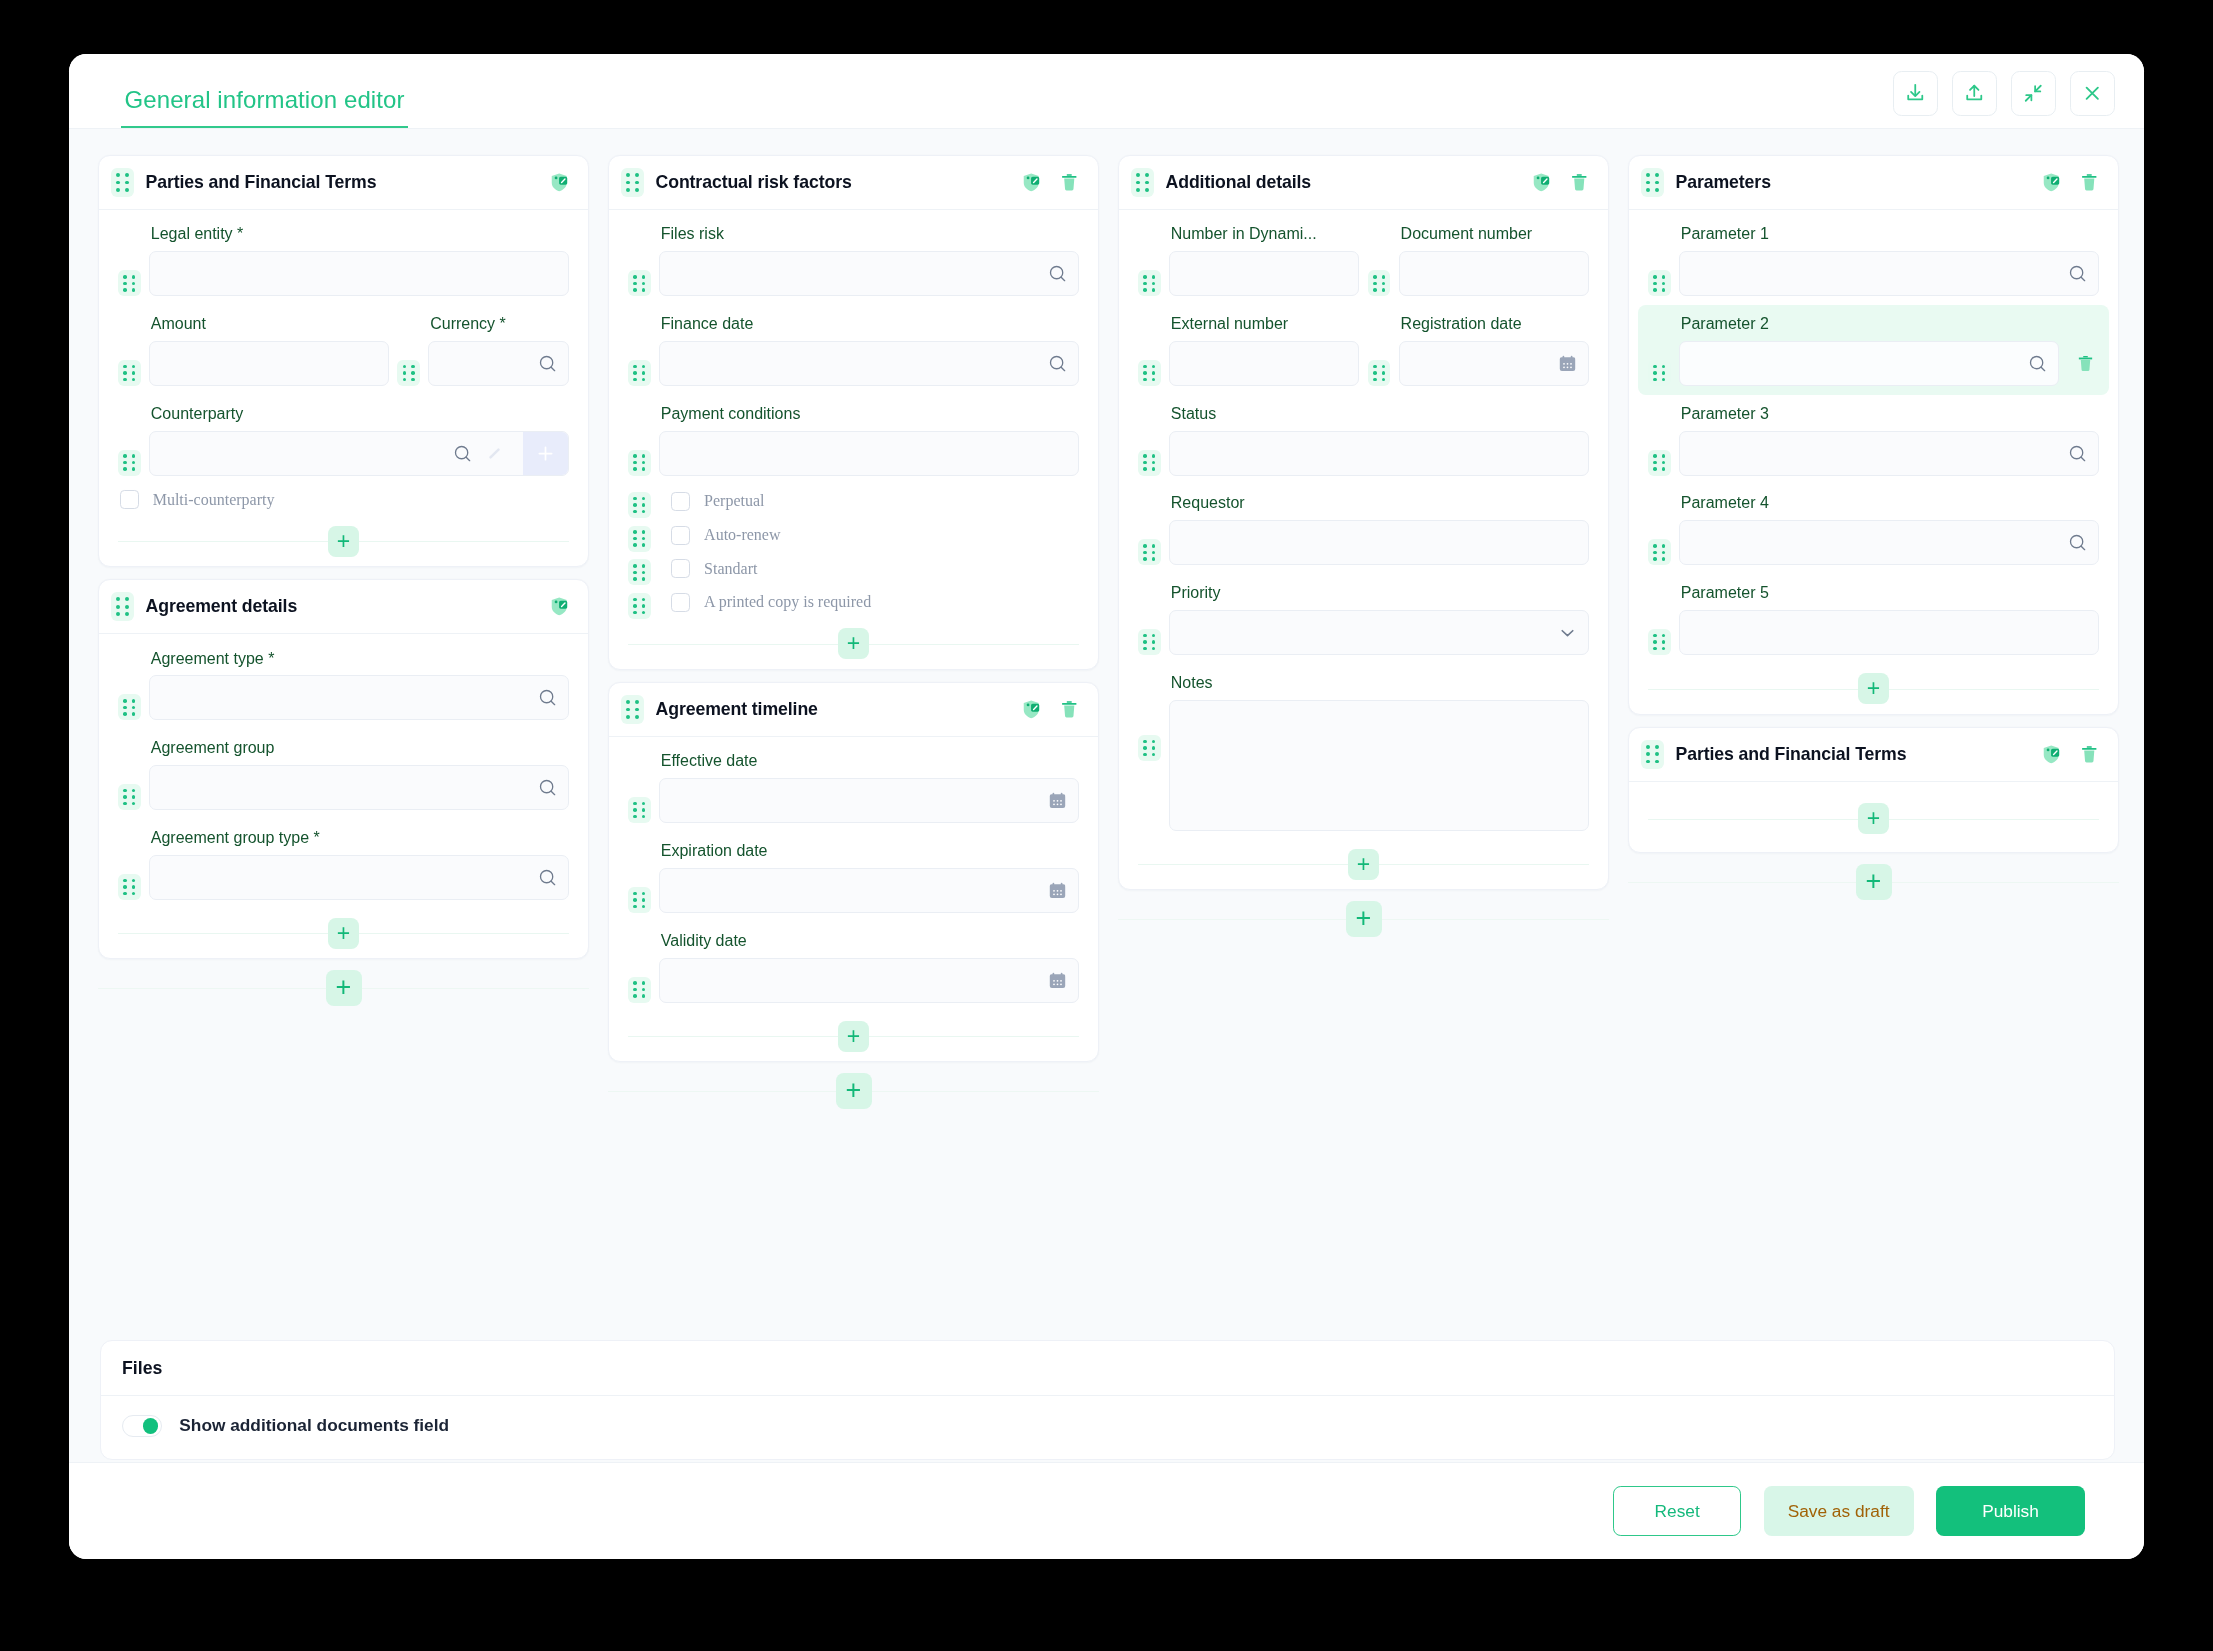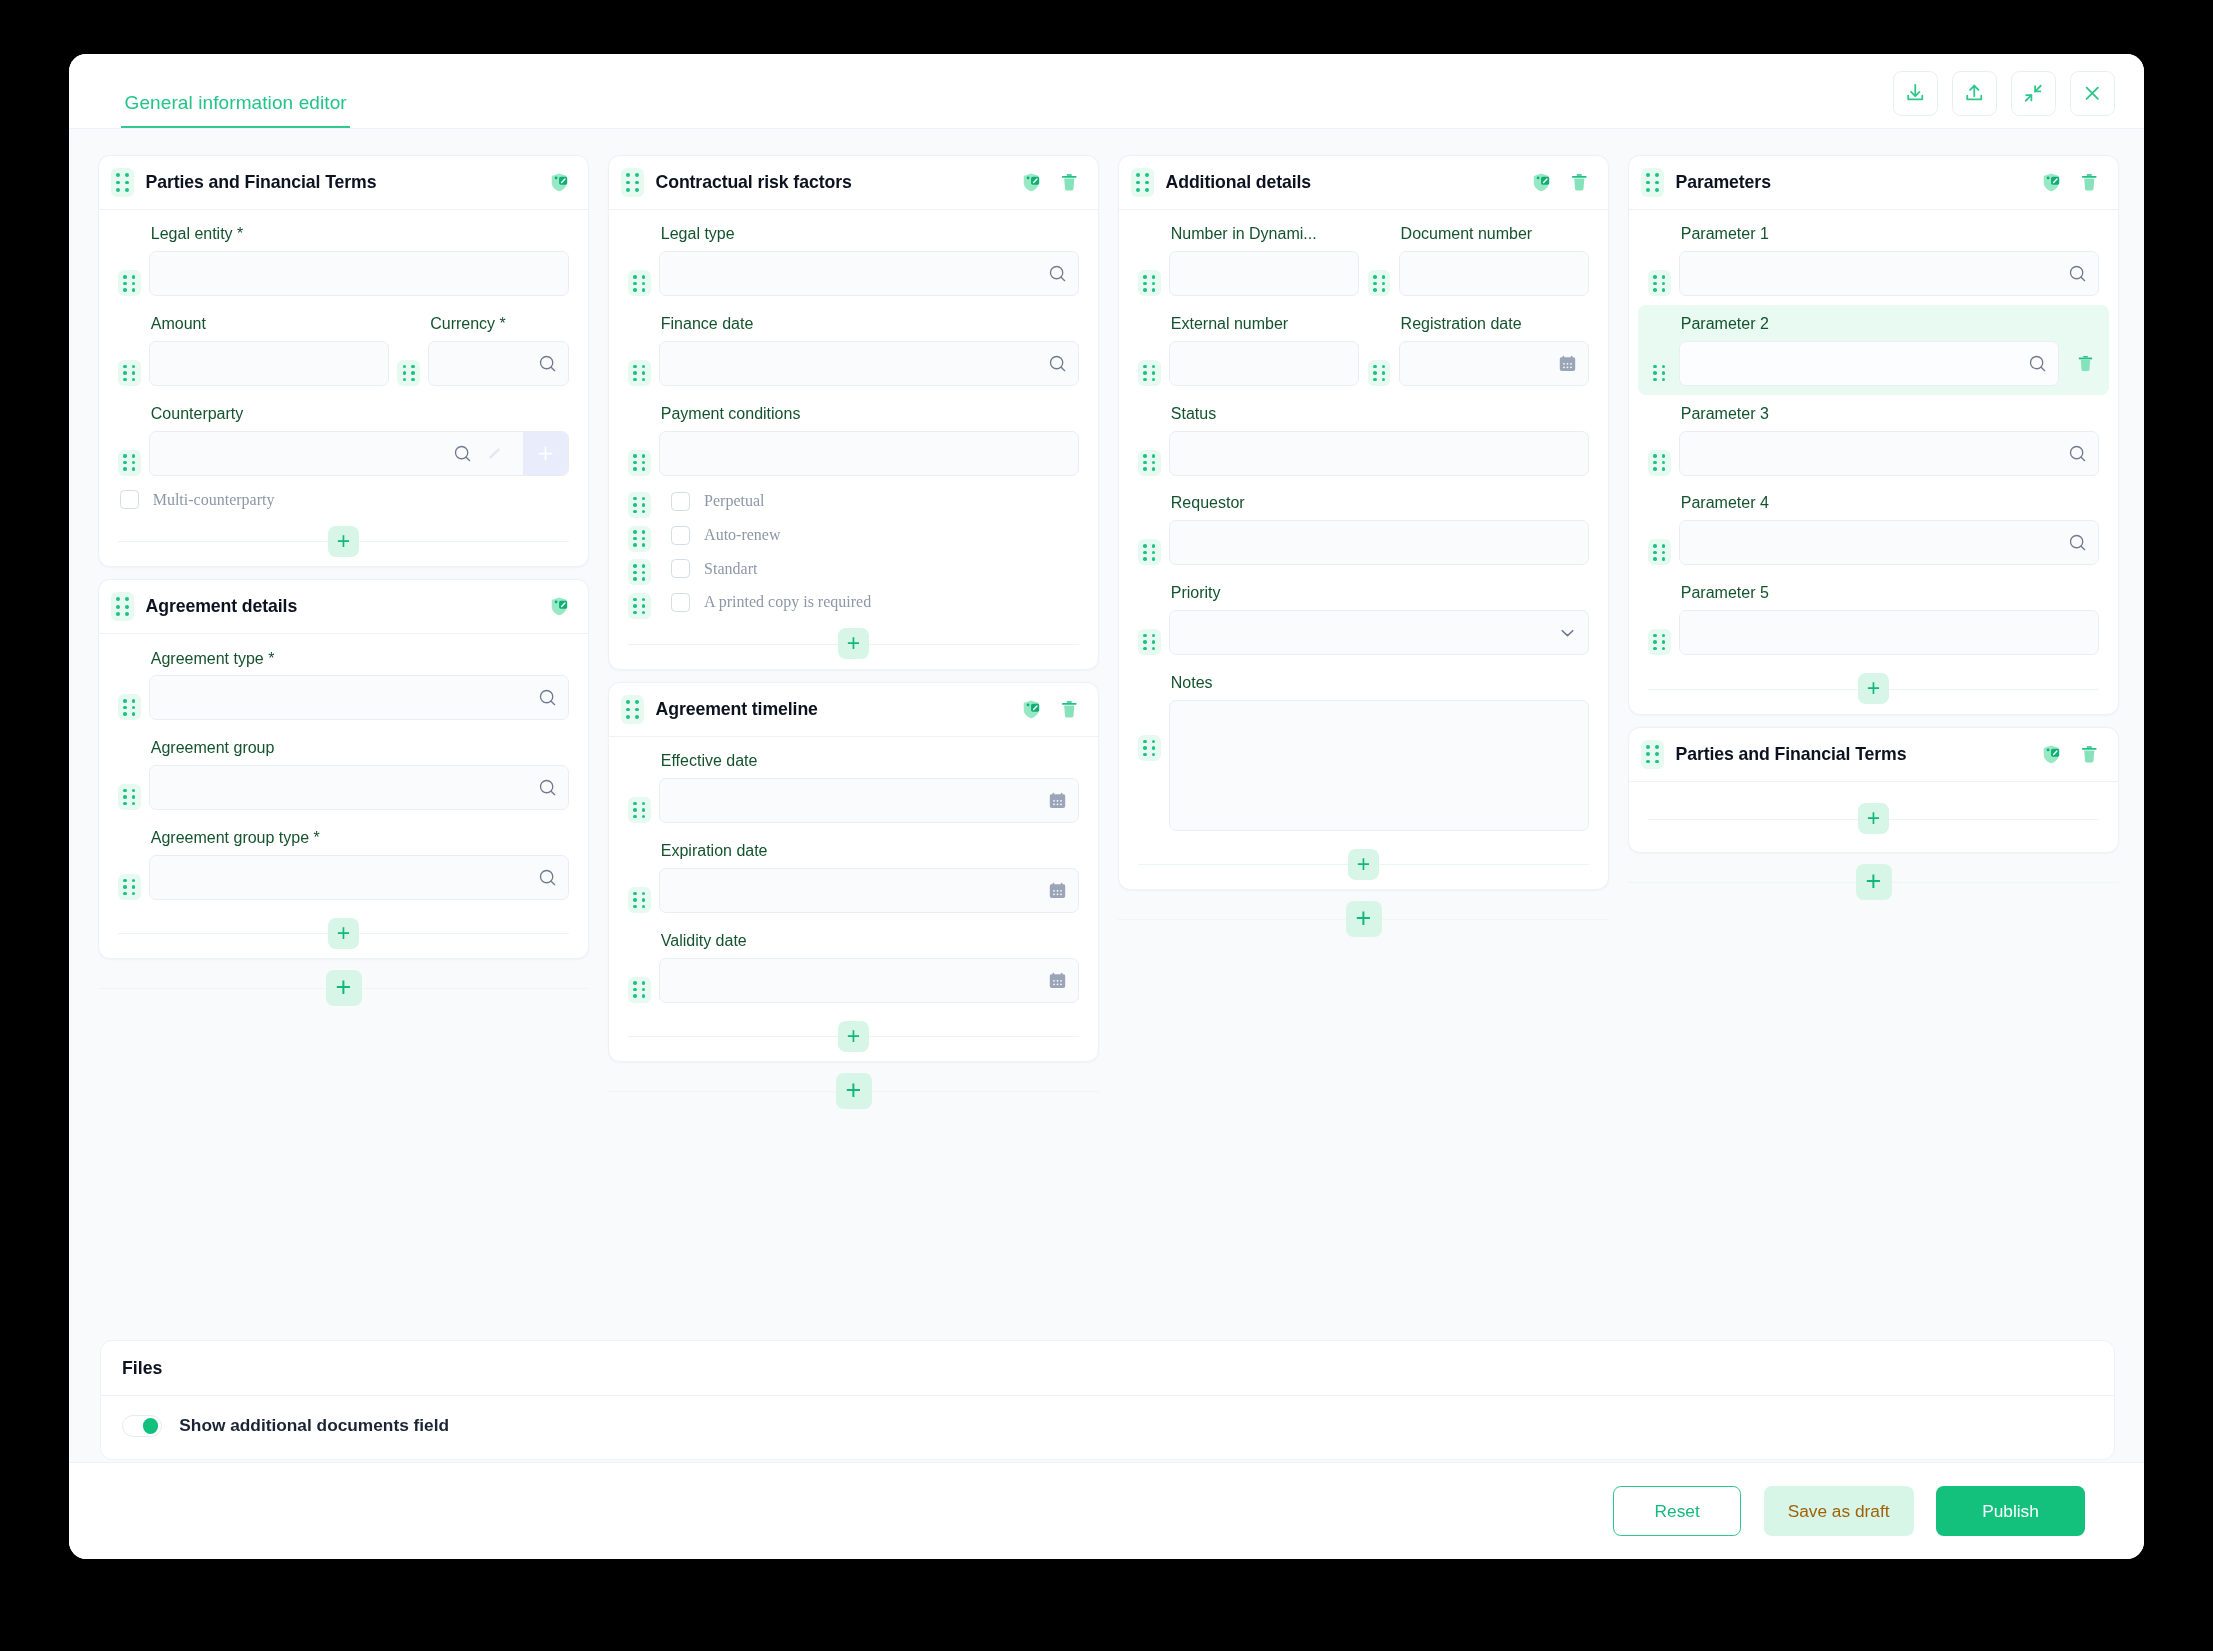--- a/index.html
+++ b/index.html
@@ -24,21 +24,21 @@
     height: 74px;
     flex: 0 0 74px;
     display: flex;
     align-items: flex-end;
     padding: 0 29px 0 52px;
     background: #fff;
     position: relative;
   }
   .tabs { display: flex; align-items: flex-end; height: 100%; }
   .tab {
-    font-size: 19px;
+    font-size: 24px;
     color: #22c487;
     padding: 0 3.5px 12px 3.5px;
     border-bottom: 2.6px solid #31c98c;
     cursor: pointer;
     letter-spacing: 0.1px;
   }
   .hdr-icons {
     margin-left: auto;
     display: flex;
     gap: 14px;
@@ -562,21 +562,21 @@
             <div class="frow">
               <span class="dh small">
                   <i></i>
                   <i></i>
                   <i></i>
                   <i></i>
                   <i></i>
                   <i></i>
                 </span>
               <span class="fwrap">
-                <label class="flabel">Legal type</label>
+                <label class="flabel">Files risk</label>
                 <span class="inp">
                     <span class="sp"></span>
                   <span>
                     <svg class="ic" width="21" height="21" viewBox="0 0 24 24" fill="none" stroke="#6f7b8e" stroke-width="1.5" stroke-linecap="round">
                         <circle cx="11" cy="11" r="7"></circle>
                         <path d="m16.2 16.2 4 4"></path>
                       </svg>
                   </span>
                 </span>
               </span>

